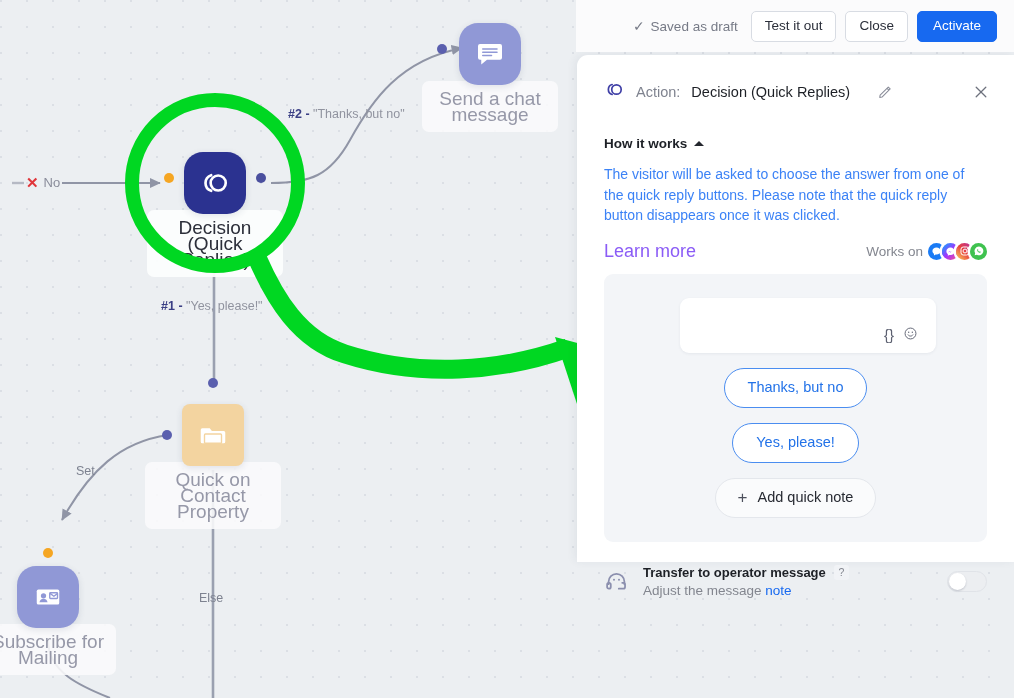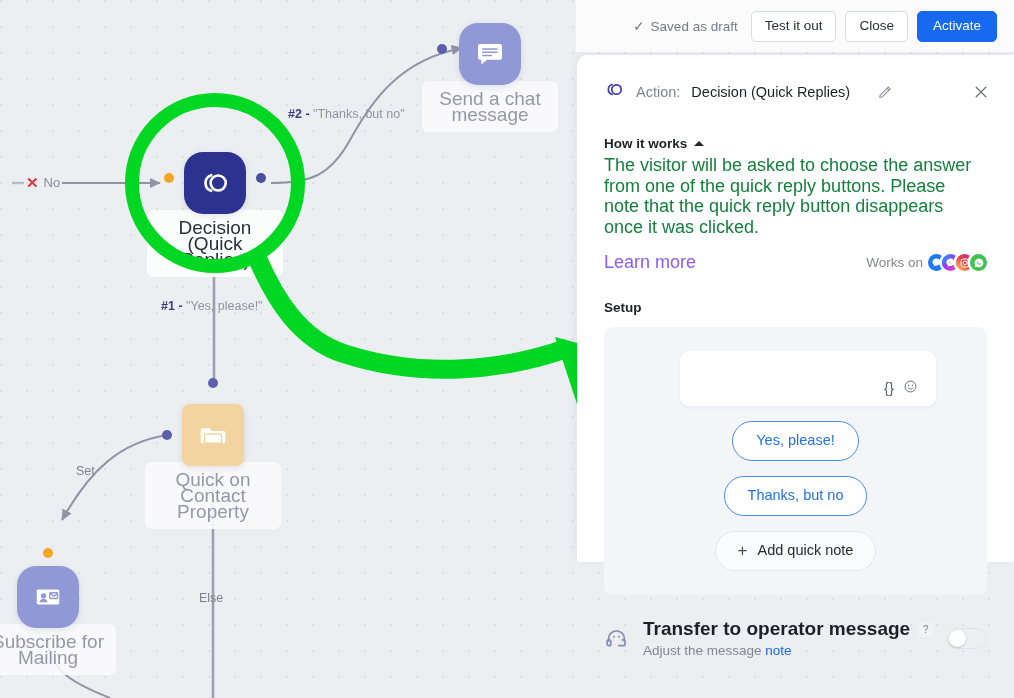--- a/index.html
+++ b/index.html
@@ -155,24 +155,24 @@
   .section-head .title { font-size: 13.5px; font-weight: bold; color: #1d2026; }
   .caret-up {
     width: 0; height: 0;
     border-left: 5px solid transparent;
     border-right: 5px solid transparent;
     border-bottom: 5px solid #24272e;
     cursor: pointer;
   }
 
   #how-desc {
-    margin-top: 4px;
-    font-size: 18px;
+    margin-top: 13px;
+    font-size: 14px;
     line-height: 20.5px;
-    color: #15803d;
+    color: #3b82f6;
     max-width: 380px;
   }
 
   #how-footer {
     margin-top: 15px;
     display: flex; align-items: center;
   }
   #learn-more {
     font-size: 18px; color: #8b5cf6; text-decoration: none; cursor: pointer;
   }
@@ -253,21 +253,21 @@
   #add-qr .plus { font-size: 17px; color: #4c505c; line-height: 1; }
 
   #transfer-row {
     display: flex; align-items: center;
     padding: 0 27px;
     margin-top: 23px;
   }
   #transfer-icon { flex: 0 0 auto; margin-right: 14px; line-height: 0; }
   #transfer-texts { flex: 1 1 auto; }
   #transfer-title-line { display: flex; align-items: center; gap: 8px; }
-  #transfer-title { font-size: 19px; font-weight: bold; color: #1d2026; }
+  #transfer-title { font-size: 13px; font-weight: bold; color: #1d2026; }
   #help-badge {
     width: 15px; height: 15px;
     border-radius: 3px;
     background: #f1f3f6;
     color: #83868f;
     font-size: 10.5px;
     display: flex; align-items: center; justify-content: center;
     cursor: pointer;
   }
   #transfer-sub { font-size: 13.5px; color: #83868f; margin-top: 3px; }
@@ -465,42 +465,41 @@
           </span>
           <span class="chan c-whatsapp">
             <svg width="12" height="12" viewBox="0 0 24 24">
               <path d="M12 3.2A8.7 8.7 0 0 0 4.3 16.3L3.3 20.7l4.6-1.1A8.7 8.7 0 1 0 12 3.2z" fill="#fff"></path>
               <path d="M9.2 8.1c.3-.1.6 0 .8.4l.7 1.3c.1.3 0 .5-.2.7l-.4.4c-.1.2-.1.3 0 .5.5.9 1.2 1.6 2.2 2 .2.1.4.1.5-.1l.4-.5c.2-.2.4-.2.6-.1l1.4.7c.3.2.4.5.3.8-.2.8-1 1.3-1.9 1.2-2.5-.3-4.9-2.6-5.2-5.1-.1-.9.4-1.8 1.2-2.1z" fill="#3fc24f"></path>
             </svg>
           </span>
         </div>
       </div>
 
-      <div class="section-label">Setup</div>
 
       <div id="setup-box">
         <div id="msg-bubble">
           <div id="msg-tools">
             <span class="t">{}</span>
             <span class="t">
               <svg width="15" height="15" viewBox="0 0 24 24">
                 <circle cx="12" cy="12" r="8.7" fill="none" stroke="#5c6070" stroke-width="1.5"></circle>
                 <circle cx="9.1" cy="10" r="1.05" fill="#5c6070"></circle>
                 <circle cx="14.9" cy="10" r="1.05" fill="#5c6070"></circle>
                 <path d="M8.2 14.2c1 1.3 2.2 1.9 3.8 1.9s2.8-.6 3.8-1.9" fill="none" stroke="#5c6070" stroke-width="1.5" stroke-linecap="round"></path>
               </svg>
             </span>
           </div>
         </div>
 
         <div class="qr-row">
+          <button class="qr-btn">Thanks, but no</button>
+        </div>
+        <div class="qr-row">
           <button class="qr-btn">Yes, please!</button>
-        </div>
-        <div class="qr-row">
-          <button class="qr-btn">Thanks, but no</button>
         </div>
 
         <div id="add-qr-row">
           <button id="add-qr">
             <span class="plus">+</span>
             <span>Add quick note</span>
           </button>
         </div>
       </div>
     </div>

